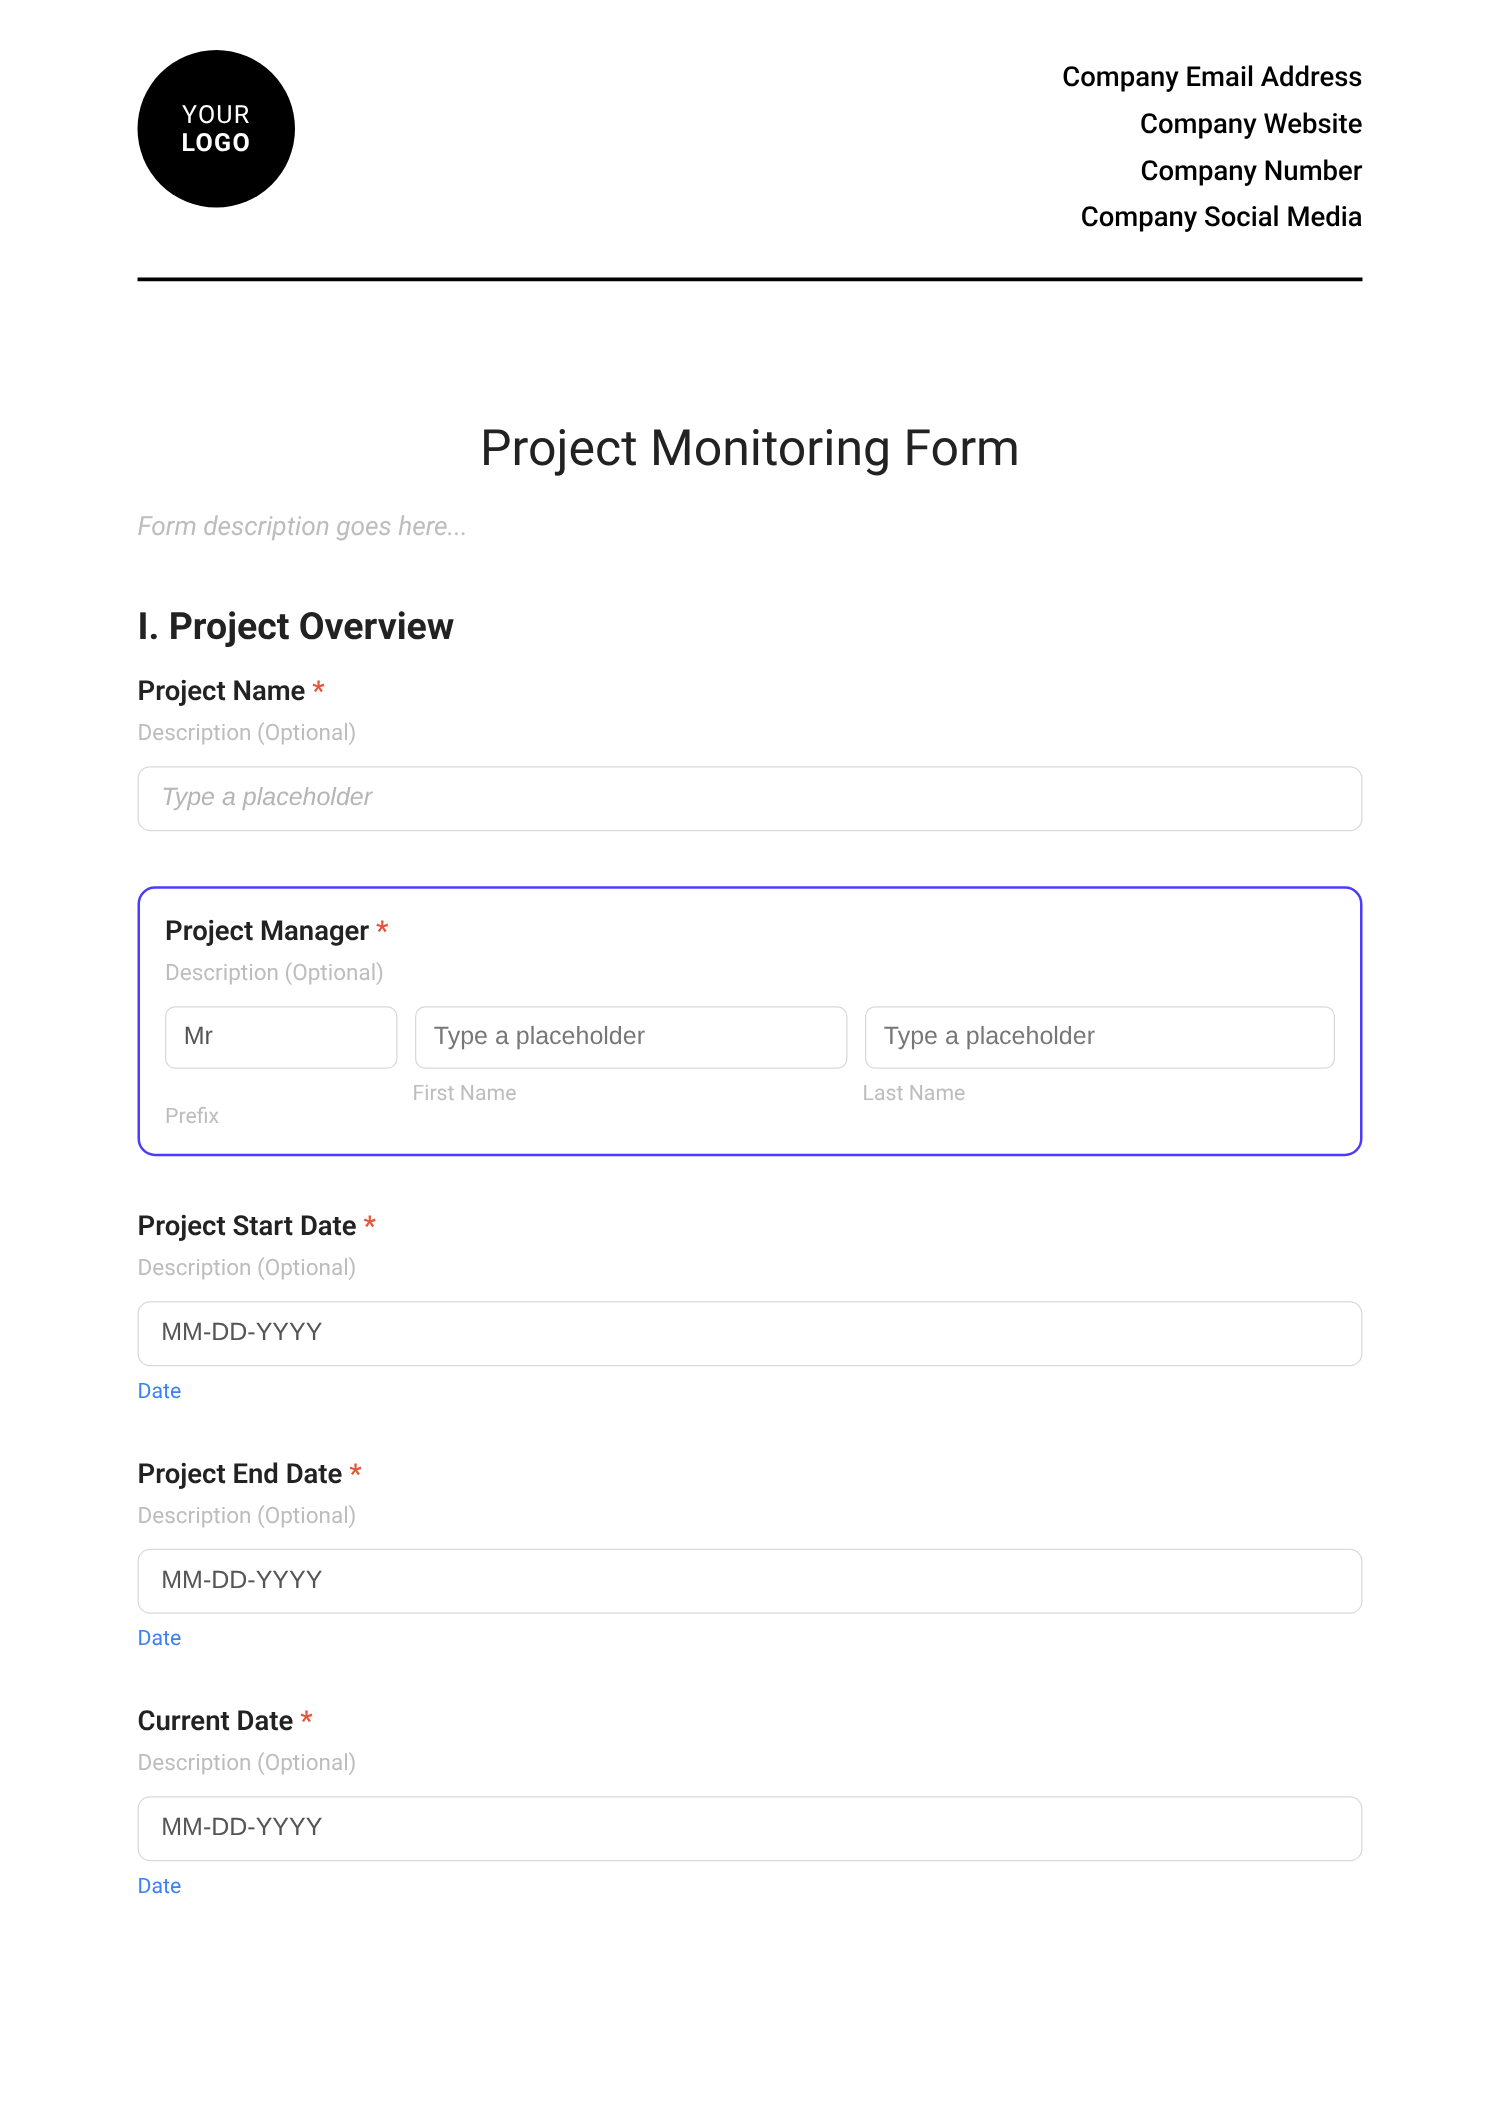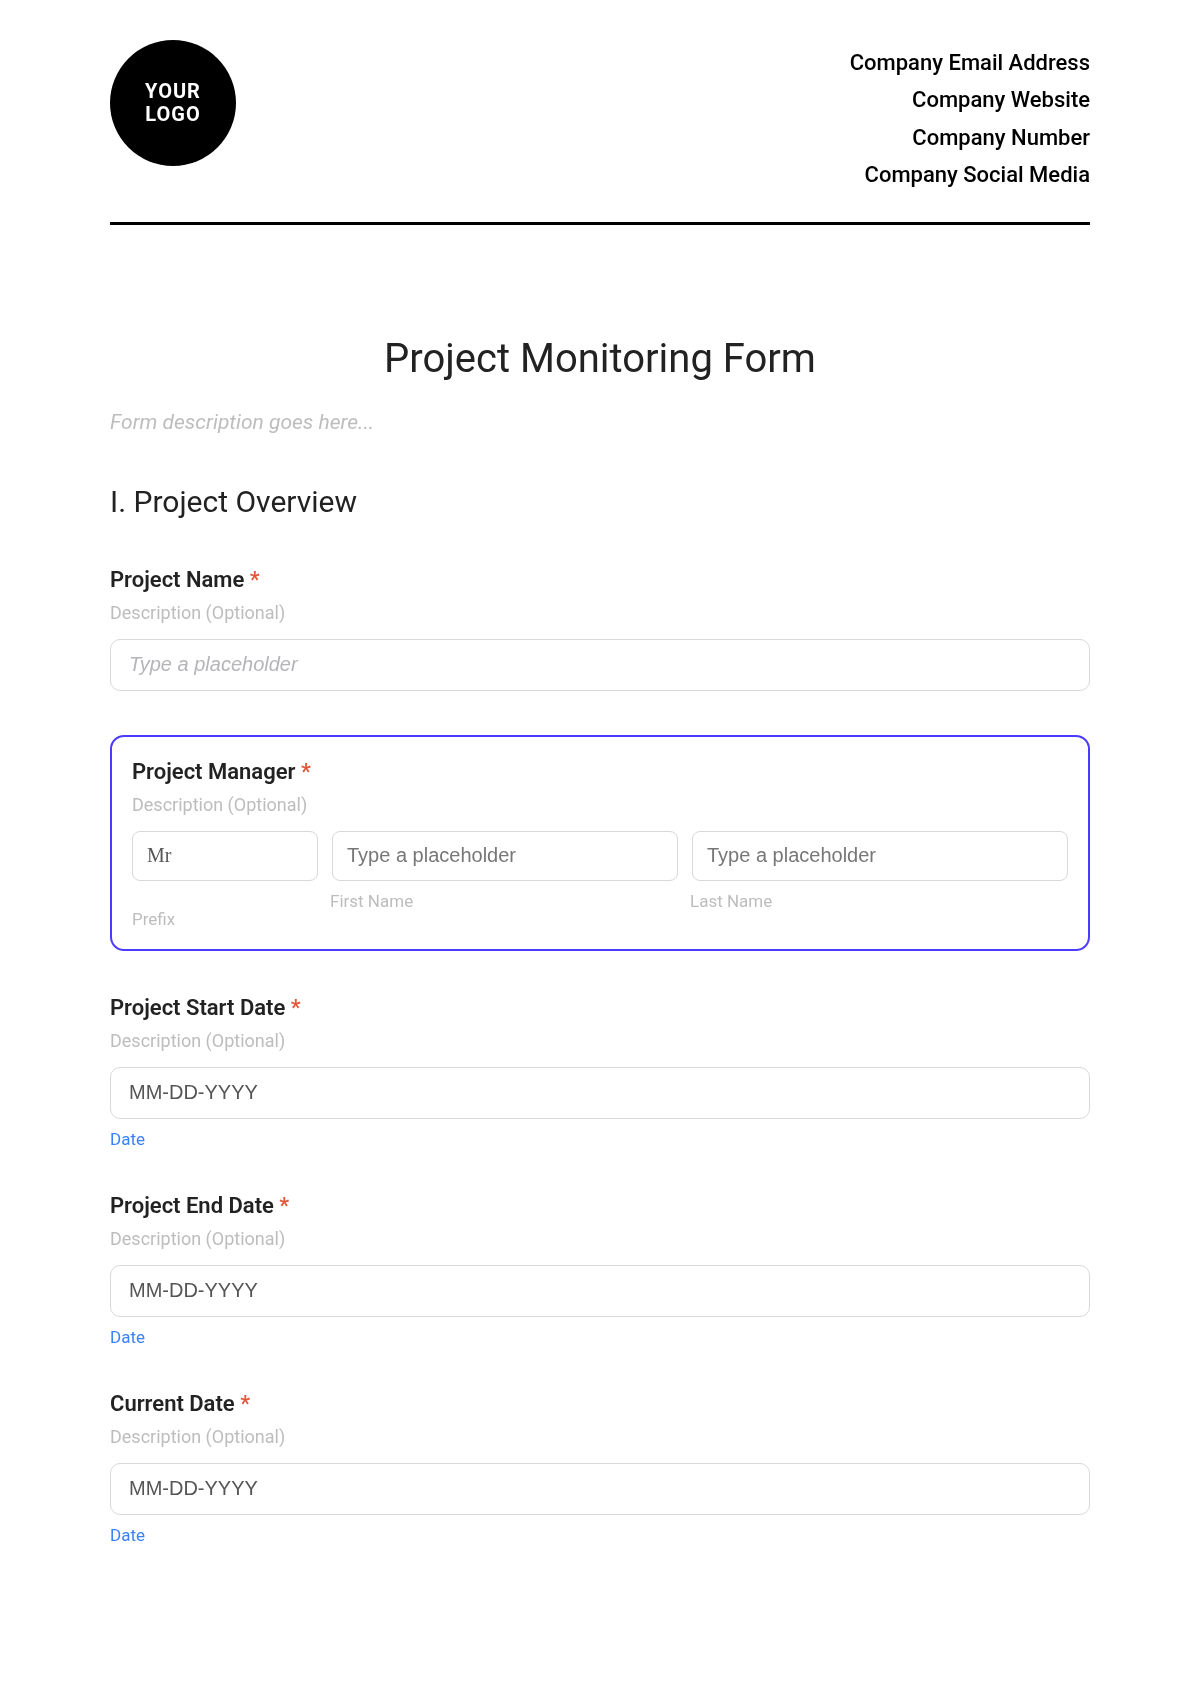--- a/index.html
+++ b/index.html
@@ -28,21 +28,21 @@
       border-radius: 50%;
       display: flex;
       flex-direction: column;
       align-items: center;
       justify-content: center;
       color: #fff;
       font-size: 20px;
       line-height: 1.15;
       letter-spacing: 1px;
     }
-    .logo-top { font-weight: 700; }
+    .logo-top { font-weight: 400; }
     .logo-bottom { font-weight: 700; }
     .company-info {
       text-align: right;
       font-size: 22px;
       line-height: 1.7;
       color: #000000;
       font-weight: 500;
       padding-top: 4px;
     }
     .title {
@@ -53,23 +53,23 @@
       margin-bottom: 28px;
     }
     .form-desc {
       font-size: 21px;
       font-style: italic;
       color: #bdbdbd;
       margin-bottom: 50px;
     }
     .section-heading {
       font-size: 30px;
-      font-weight: 400;
+      font-weight: 700;
       color: #222;
-      margin-bottom: 48px;
+      margin-bottom: 22px;
     }
     .field {
       margin-bottom: 44px;
     }
     .field-label {
       font-size: 22px;
       font-weight: 600;
       color: #222;
       margin-bottom: 10px;
     }
@@ -116,21 +116,20 @@
     .last-col { flex: 1; }
     .prefix-input {
       height: 50px;
       border: 1.5px solid #d9d9dd;
       border-radius: 8px;
       padding: 0 14px;
       font-size: 20px;
       color: #555;
       width: 100%;
       background: #fff;
-      font-family: Liberation Serif, serif;
     }
     .name-input {
       height: 50px;
       border: 1.5px solid #d9d9dd;
       border-radius: 8px;
       padding: 0 14px;
       font-size: 20px;
       color: #555;
       width: 100%;
       background: #fff;

